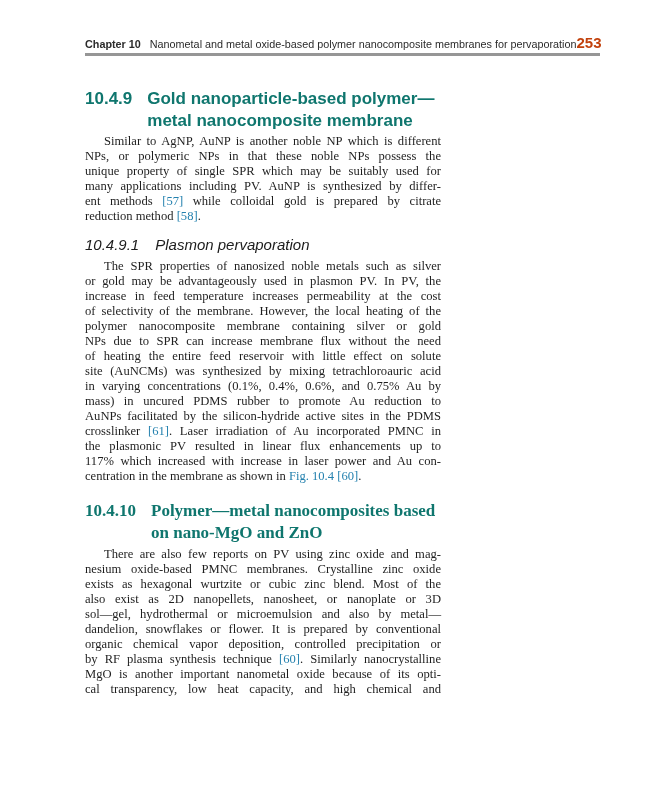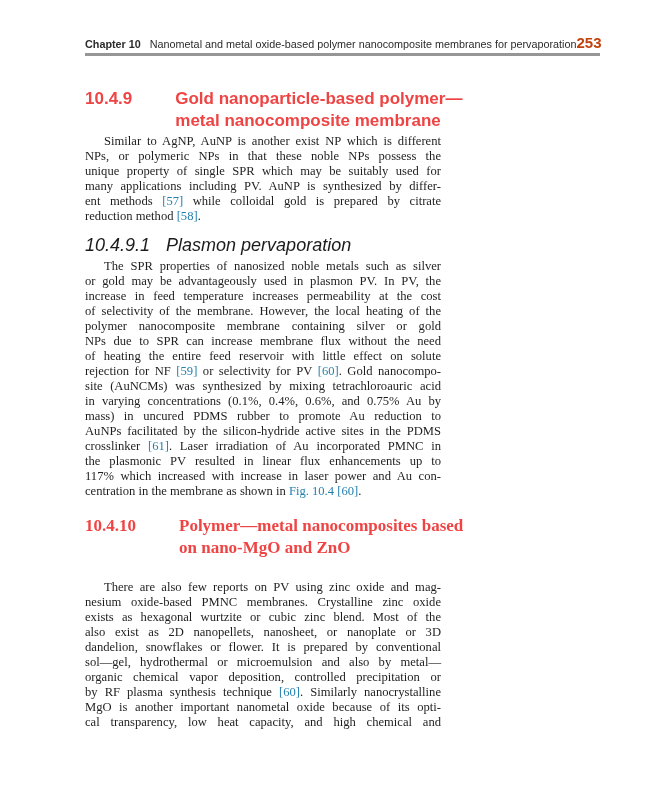--- a/index.html
+++ b/index.html
@@ -58,54 +58,53 @@
     width: 356px;
   }
 
   h2.sec-head {
     display: flex;
     margin: 0;
     font-family: "Liberation Sans", "DejaVu Sans", sans-serif;
     font-weight: 700;
     font-size: 17px;
     line-height: 22px;
-    color: #ef4444;
-    gap: 28px;
+    color: #0f766e;
   }
   .sec-num {
     margin-right: 15px;
     white-space: nowrap;
   }
   .sec-lines { display: block; }
   .sec-line {
     display: block;
     white-space: nowrap;
   }
   h2.sec-head-2 { margin-top: 16px; font-family: Liberation Serif, serif; }
 
   h3.subsec-head {
     display: flex;
     margin: 13px 0 0 0;
     font-family: "Liberation Sans", "DejaVu Sans", sans-serif;
     font-style: italic;
     font-weight: 400;
-    font-size: 18px;
+    font-size: 15px;
     line-height: 16px;
     color: #1c1c1c;
   }
   .subsec-num { margin-right: 16px; white-space: nowrap; }
   .subsec-title { white-space: nowrap; }
 
   .para {
     font-size: 12.6px;
     line-height: 15px;
   }
   .para-1 { margin-top: 2px; }
   .para-2 { margin-top: 6px; }
-  .para-3 { margin-top: 21px; }
+  .para-3 { margin-top: 3px; }
 
   .tline {
     text-align: justify;
     text-align-last: justify;
   }
   .tline-end { text-align-last: left; }
   .para .tline:first-child { text-indent: 19px; }
 
   .cite {
     color: var(--link, #2380ae);
@@ -130,42 +129,41 @@
 
     <h2 class="sec-head">
       <span class="sec-num">10.4.9</span>
       <span class="sec-lines">
         <span class="sec-line">Gold nanoparticle-based polymer—</span>
         <span class="sec-line">metal nanocomposite membrane</span>
       </span>
     </h2>
 
     <div class="para para-1">
-        <div class="tline"><span>Similar to AgNP, AuNP is another exist NP which is different</span></div>
+        <div class="tline"><span>Similar to AgNP, AuNP is another noble NP which is different</span></div>
         <div class="tline"><span>NPs, or polymeric NPs in that these noble NPs possess the</span></div>
         <div class="tline"><span>unique property of single SPR which may be suitably used for</span></div>
         <div class="tline"><span>many applications including PV. AuNP is synthesized by differ-</span></div>
         <div class="tline"><span>ent methods </span><span class="cite">[57]</span><span> while colloidal gold is prepared by citrate</span></div>
         <div class="tline tline-end"><span>reduction method </span><span class="cite">[58]</span><span>.</span></div>
       </div>
 
     <h3 class="subsec-head">
       <span class="subsec-num">10.4.9.1</span>
       <span class="subsec-title">Plasmon pervaporation</span>
     </h3>
 
     <div class="para para-2">
         <div class="tline"><span>The SPR properties of nanosized noble metals such as silver</span></div>
         <div class="tline"><span>or gold may be advantageously used in plasmon PV. In PV, the</span></div>
         <div class="tline"><span>increase in feed temperature increases permeability at the cost</span></div>
         <div class="tline"><span>of selectivity of the membrane. However, the local heating of the</span></div>
         <div class="tline"><span>polymer nanocomposite membrane containing silver or gold</span></div>
         <div class="tline"><span>NPs due to SPR can increase membrane flux without the need</span></div>
         <div class="tline"><span>of heating the entire feed reservoir with little effect on solute</span></div>
-        <div class="tline"><span>rejection for NF </span><span class="cite">[59]</span><span> or selectivity for PV </span><span class="cite">[60]</span><span>. Gold nanocompo-</span></div>
         <div class="tline"><span>site (AuNCMs) was synthesized by mixing tetrachloroauric acid</span></div>
         <div class="tline"><span>in varying concentrations (0.1%, 0.4%, 0.6%, and 0.75% Au by</span></div>
         <div class="tline"><span>mass) in uncured PDMS rubber to promote Au reduction to</span></div>
         <div class="tline"><span>AuNPs facilitated by the silicon-hydride active sites in the PDMS</span></div>
         <div class="tline"><span>crosslinker </span><span class="cite">[61]</span><span>. Laser irradiation of Au incorporated PMNC in</span></div>
         <div class="tline"><span>the plasmonic PV resulted in linear flux enhancements up to</span></div>
         <div class="tline"><span>117% which increased with increase in laser power and Au con-</span></div>
         <div class="tline tline-end"><span>centration in the membrane as shown in </span><span class="cite">Fig. 10.4 [60]</span><span>.</span></div>
       </div>
 
@@ -175,22 +173,22 @@
         <span class="sec-line">Polymer—metal nanocomposites based</span>
         <span class="sec-line">on nano-MgO and ZnO</span>
       </span>
     </h2>
 
     <div class="para para-3">
         <div class="tline"><span>There are also few reports on PV using zinc oxide and mag-</span></div>
         <div class="tline"><span>nesium oxide-based PMNC membranes. Crystalline zinc oxide</span></div>
         <div class="tline"><span>exists as hexagonal wurtzite or cubic zinc blend. Most of the</span></div>
         <div class="tline"><span>also exist as 2D nanopellets, nanosheet, or nanoplate or 3D</span></div>
+        <div class="tline"><span>sol—gel, hydrothermal or microemulsion and also by metal—</span></div>
         <div class="tline"><span>dandelion, snowflakes or flower. It is prepared by conventional</span></div>
-        <div class="tline"><span>sol—gel, hydrothermal or microemulsion and also by metal—</span></div>
         <div class="tline"><span>organic chemical vapor deposition, controlled precipitation or</span></div>
         <div class="tline"><span>by RF plasma synthesis technique </span><span class="cite">[60]</span><span>. Similarly nanocrystalline</span></div>
         <div class="tline"><span>MgO is another important nanometal oxide because of its opti-</span></div>
         <div class="tline"><span>cal transparency, low heat capacity, and high chemical and</span></div>
       </div>
 
   </div>
 </div>
 
 </body></html>

